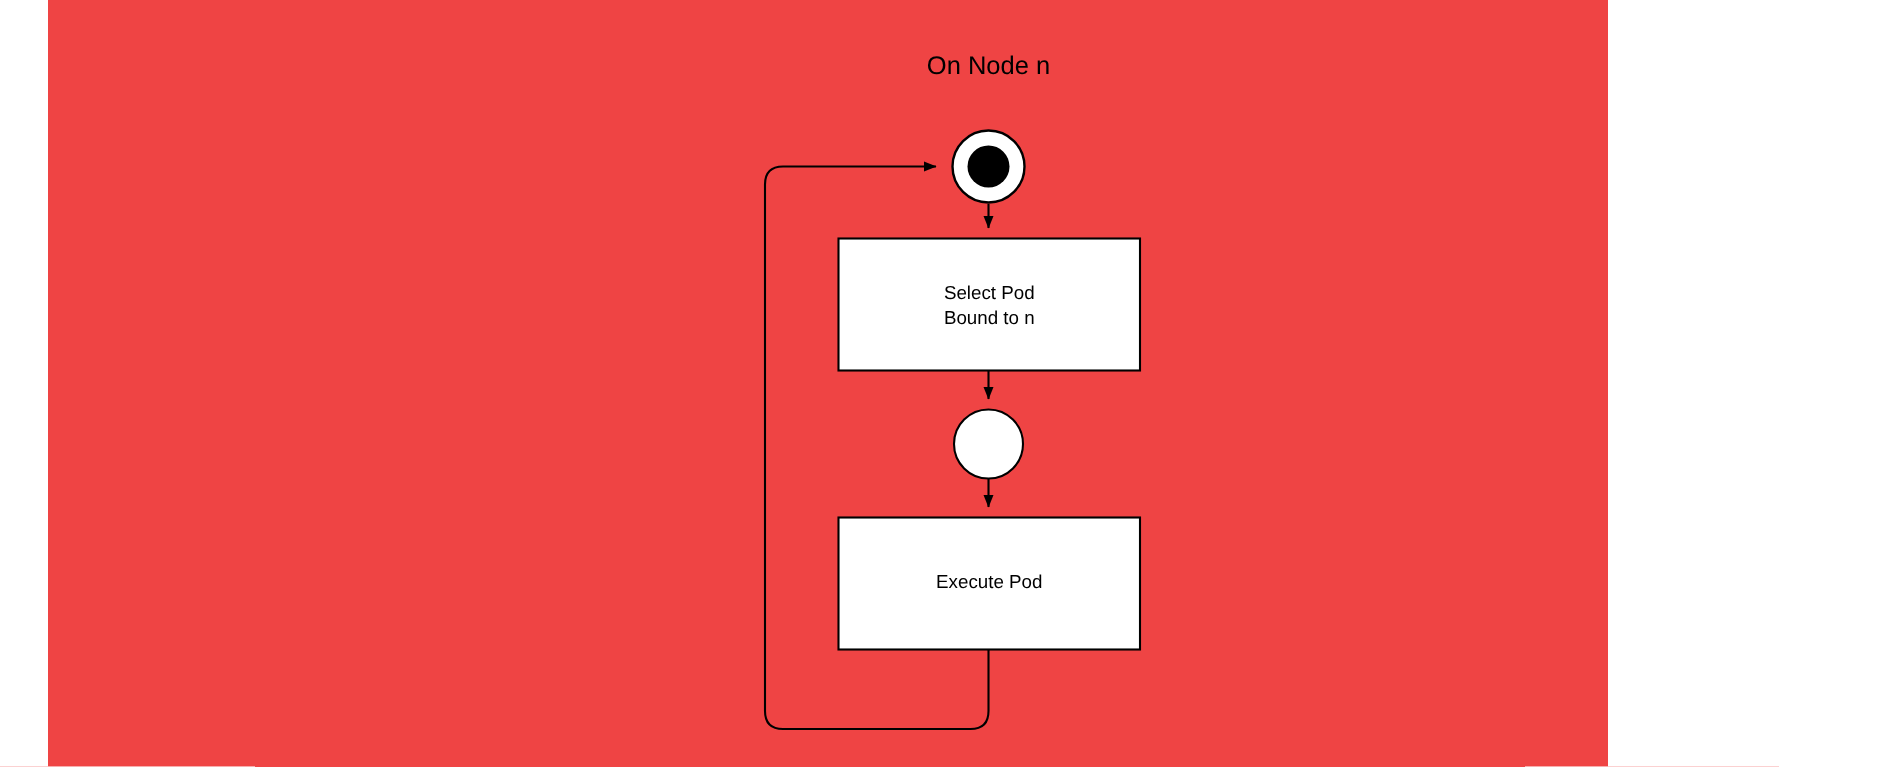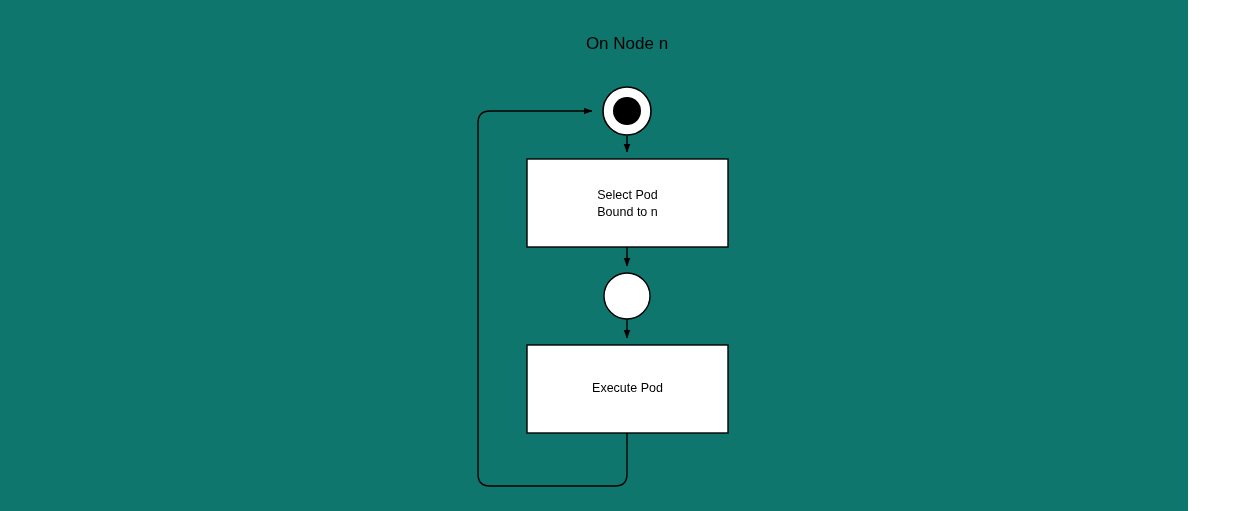--- a/index.html
+++ b/index.html
@@ -9,23 +9,24 @@
   }
   body {
     width: 1254px;
     height: 511px;
     font-family: "Liberation Sans", sans-serif;
     color: #000000;
     overflow: hidden;
   }
   #diagram-canvas {
     position: relative;
-    width: 1188px;
+    width: 1040px;
     height: 511px;
-    background: #0f766e;
+    background: #ef4444;
+    margin-left: 32px;
   }
   #flow-svg {
     position: absolute;
     top: 0;
     left: 0;
     width: 1254px;
     height: 511px;
   }
   .diagram-title {
     font-size: 17px;

